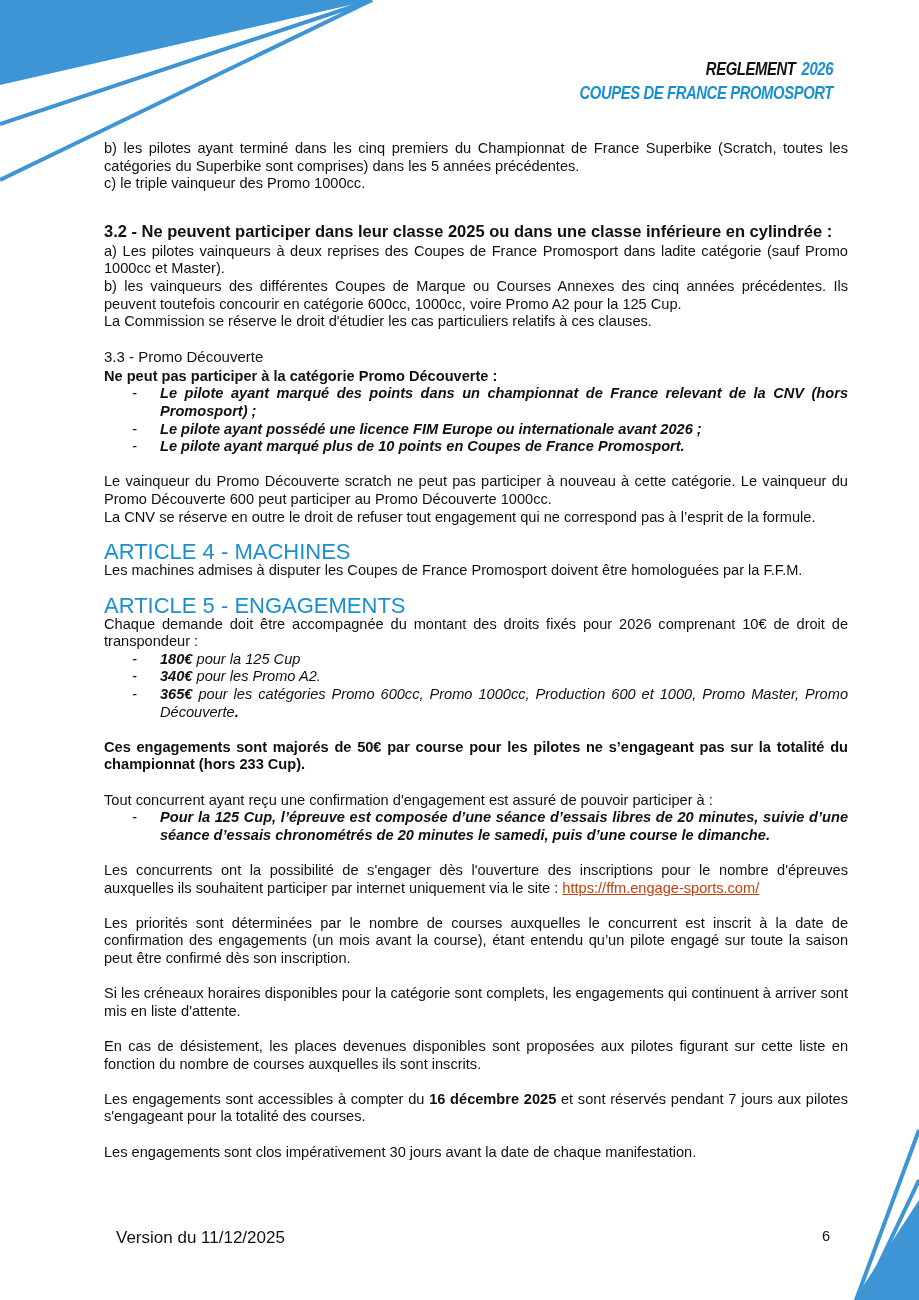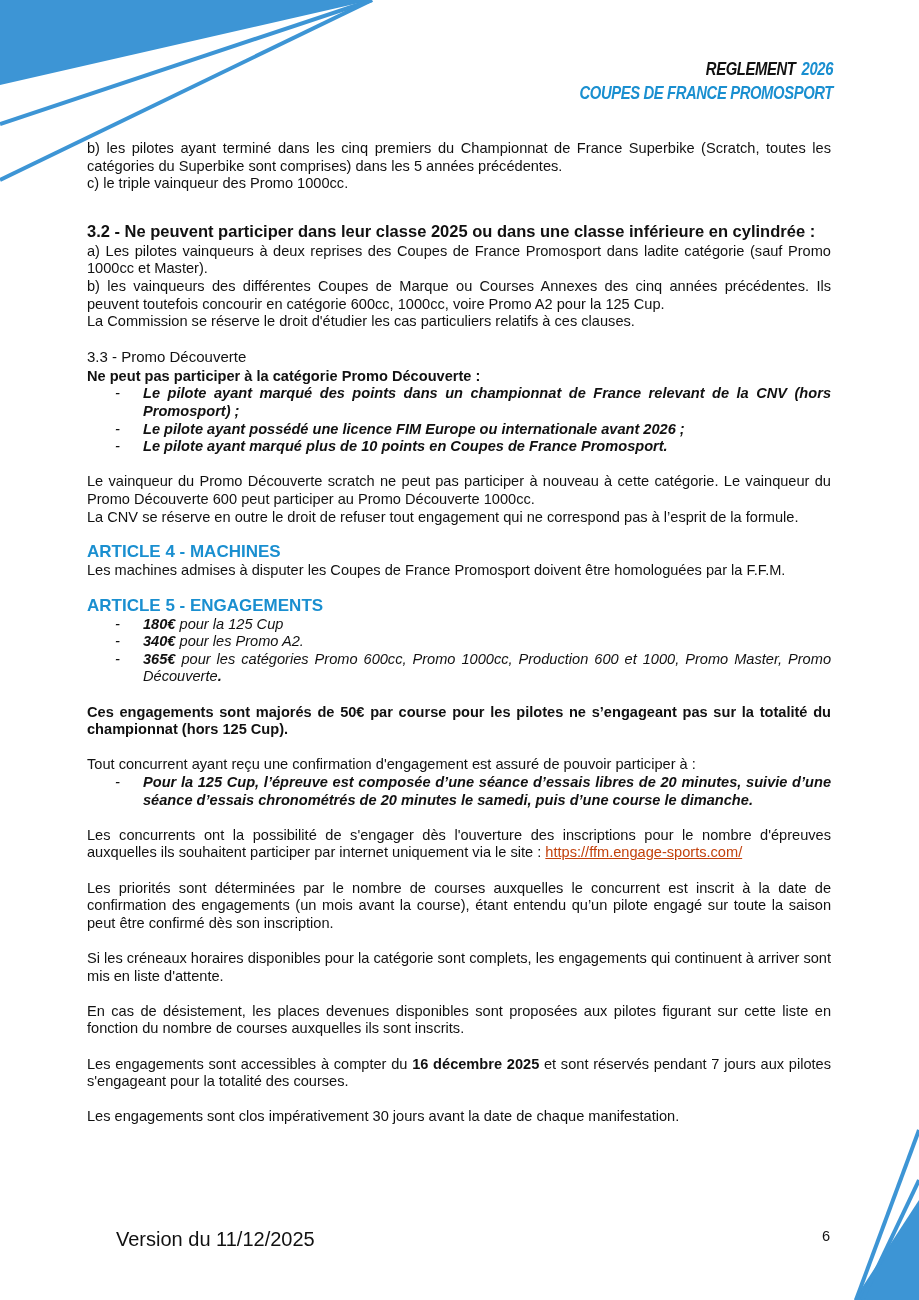--- a/index.html
+++ b/index.html
@@ -5,33 +5,33 @@
   html, body { margin: 0; padding: 0; }
   body { width: 919px; height: 1300px; position: relative; background: #ffffff; overflow: hidden;
          font-family: "Liberation Sans", sans-serif; color: #111; }
   .deco { position: absolute; left: 0; top: 0; }
   .header { position: absolute; right: 86px; top: 57px; text-align: right;
             font-family: "Liberation Sans", sans-serif; font-weight: bold; font-style: italic;
             letter-spacing: -0.5px; transform: scaleX(0.78); transform-origin: right center; }
   .header .l1 { font-size: 19px; line-height: 24px; color: #111; }
   .header .l1 .yr { color: #1a8fd0; margin-left: 8px; }
   .header .l2 { font-size: 19px; line-height: 24px; color: #1a8fd0; }
-  .content { position: absolute; left: 87px; top: 140px; width: 744px; font-size: 14.6px; line-height: 17.6px; }
+  .content { position: absolute; left: 104px; top: 140px; width: 744px; font-size: 14.6px; line-height: 17.6px; }
   .j { text-align: justify; }
   p { margin: 0; }
   .h3 { font-weight: bold; font-size: 16.5px; line-height: 20px; margin-top: 28px; margin-bottom: 2px; }
   .h3b { font-size: 15px; line-height: 20px; margin-top: 16px; margin-bottom: 1px; }
-  .art { color: #1a8fd0; font-weight: bold; font-size: 17px; line-height: 20px; margin-top: 16px; }
+  .art { color: #1a8fd0; font-weight: normal; font-size: 22px; line-height: 20px; margin-top: 16px; }
   ul.dash { list-style: none; margin: 0; padding: 0; font-style: italic; }
   ul.dash li { position: relative; padding-left: 56px; }
   ul.dash li::before { content: "-"; position: absolute; left: 28px; }
   .gap { height: 17.6px; }
   b { font-weight: bold; }
   a.link { color: #c2410c; text-decoration: underline; }
-  .footer-left { position: absolute; left: 116px; top: 1228px; font-size: 20px; }
+  .footer-left { position: absolute; left: 116px; top: 1228px; font-size: 17px; }
   .footer-right { position: absolute; left: 822px; top: 1228px; font-size: 14.6px; }
 </style>
 </head>
 <body>
 
 <svg class="deco" width="380" height="185" viewBox="0 0 380 185">
   <polygon points="0,0 372,0 0,85" fill="#3d95d5"></polygon>
   <line x1="372" y1="0" x2="0" y2="124" stroke="#3d95d5" stroke-width="4"></line>
   <line x1="372" y1="0" x2="0" y2="180" stroke="#3d95d5" stroke-width="4"></line>
 </svg>
@@ -64,27 +64,28 @@
     <li><b>Le pilote ayant marqué plus de 10 points en Coupes de France Promosport.</b></li>
   </ul>
   <div class="gap"></div>
   <p class="j">Le vainqueur du Promo Découverte scratch ne peut pas participer à nouveau à cette catégorie. Le vainqueur du Promo Découverte 600 peut participer au Promo Découverte 1000cc.</p>
   <p>La CNV se réserve en outre le droit de refuser tout engagement qui ne correspond pas à l’esprit de la formule.</p>
 
   <p class="art">ARTICLE 4 - MACHINES</p>
   <p>Les machines admises à disputer les Coupes de France Promosport doivent être homologuées par la F.F.M.</p>
 
   <p class="art">ARTICLE 5 - ENGAGEMENTS</p>
+  <p class="j">Chaque demande doit être accompagnée du montant des droits fixés pour 2026 comprenant 10€ de droit de transpondeur :</p>
   <ul class="dash">
     <li><b>180€</b><span> pour la 125 Cup</span></li>
     <li><b>340€</b><span> pour les Promo A2.</span></li>
     <li class="j"><b>365€</b><span> pour les catégories Promo 600cc, Promo 1000cc, Production 600 et 1000, Promo Master, Promo Découverte</span><b>.</b></li>
   </ul>
   <div class="gap"></div>
-  <p class="j"><b>Ces engagements sont majorés de 50€ par course pour les pilotes ne s’engageant pas sur la totalité du championnat (hors 125 Cup).</b></p>
+  <p class="j"><b>Ces engagements sont majorés de 50€ par course pour les pilotes ne s’engageant pas sur la totalité du championnat (hors 233 Cup).</b></p>
   <div class="gap"></div>
   <p>Tout concurrent ayant reçu une confirmation d'engagement est assuré de pouvoir participer à :</p>
   <ul class="dash">
     <li class="j"><b>Pour la 125 Cup, l’épreuve est composée d’une séance d’essais libres de 20 minutes, suivie d’une séance d’essais chronométrés de 20 minutes le samedi, puis d’une course le dimanche.</b></li>
   </ul>
   <div class="gap"></div>
   <p class="j"><span>Les concurrents ont la possibilité de s'engager dès l'ouverture des inscriptions pour le nombre d'épreuves auxquelles ils souhaitent participer par internet uniquement via le site : </span><a class="link">https://ffm.engage-sports.com/</a></p>
   <div class="gap"></div>
   <p class="j">Les priorités sont déterminées par le nombre de courses auxquelles le concurrent est inscrit à la date de confirmation des engagements (un mois avant la course), étant entendu qu’un pilote engagé sur toute la saison peut être confirmé dès son inscription.</p>
   <div class="gap"></div>

